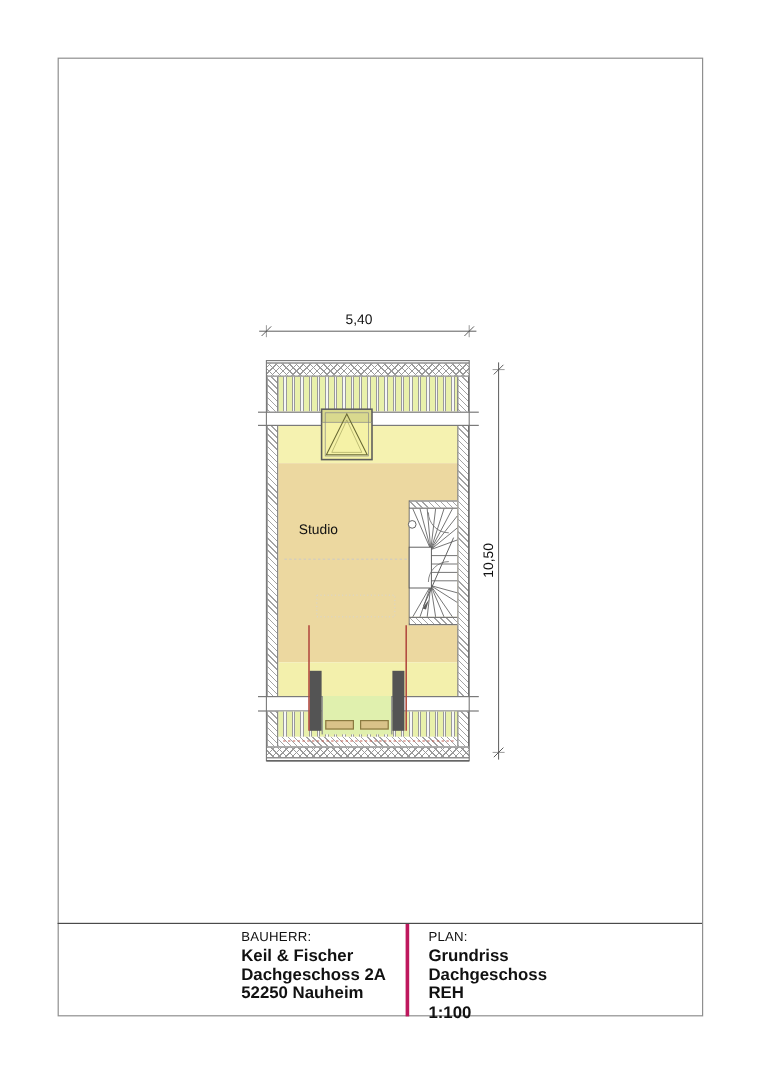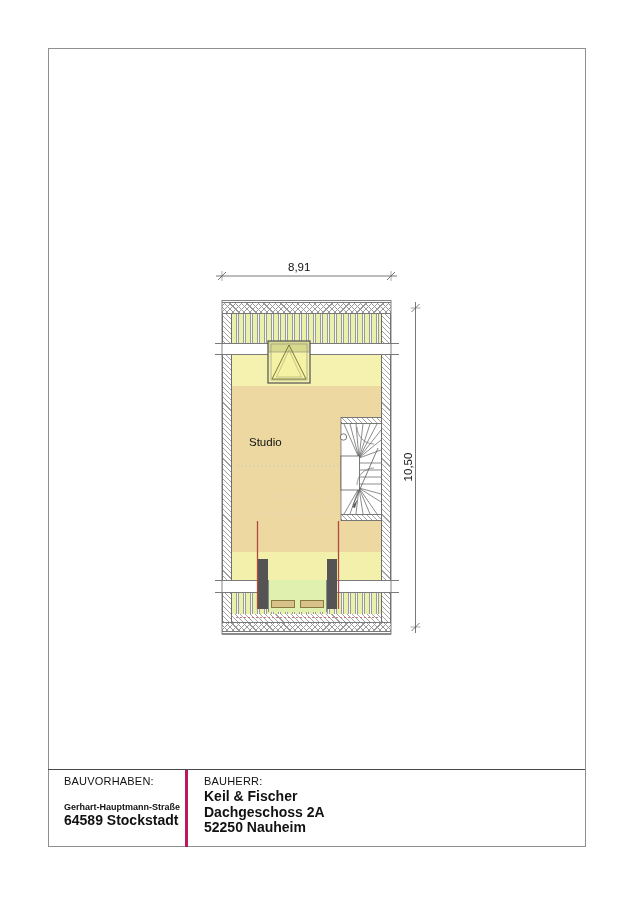--- a/index.html
+++ b/index.html
@@ -162,35 +162,37 @@
 
     <g stroke="#555" stroke-width="0.8">
       <line x1="415.5" y1="302" x2="415.5" y2="633"></line>
       <line x1="410.5" y1="308" x2="420.5" y2="308" stroke-width="0.5"></line>
       <line x1="410.5" y1="627" x2="420.5" y2="627" stroke-width="0.5"></line>
       <line x1="411.5" y1="312" x2="419.5" y2="304"></line>
       <line x1="411.5" y1="631" x2="419.5" y2="623"></line>
     </g>
   </svg>
 
-  <div class="abs dim-label" style="left:288px;top:261px;">8,91</div>
+  <div class="abs dim-label" style="left:288px;top:261px;">5,40</div>
   <div class="abs dim-label rot" style="left:388px;top:461px;width:40px;text-align:center;">10,50</div>
   <div class="abs room-label" style="left:249px;top:436px;">Studio</div>
 
   <div class="abs tblock">
 
-    <div class="tb-cell pad" style="left:0;width:137px;">
-      <div class="tb-label">BAUVORHABEN:</div>
-      <div class="tb-small">Gerhart-Hauptmann-Straße</div>
-      <div class="tb-bold">64589 Stockstadt</div>
-    </div>
 
     <div class="tb-cell pad" style="left:137px;width:153px;">
       <div class="tb-label">BAUHERR:</div>
       <div class="tb-bold" style="margin-top:2px;">Keil &amp; Fischer</div>
       <div class="tb-bold">Dachgeschoss 2A</div>
       <div class="tb-bold">52250 Nauheim</div>
     </div>
 
+    <div class="tb-cell pad" style="left:290px;width:113px;">
+      <div class="tb-label">PLAN:</div>
+      <div class="tb-bold" style="margin-top:2px;">Grundriss</div>
+      <div class="tb-bold">Dachgeschoss</div>
+      <div class="tb-bold">REH</div>
+      <div class="tb-bold">1:100</div>
+    </div>
 
 
   </div>
 </div>
 
 </body></html>

